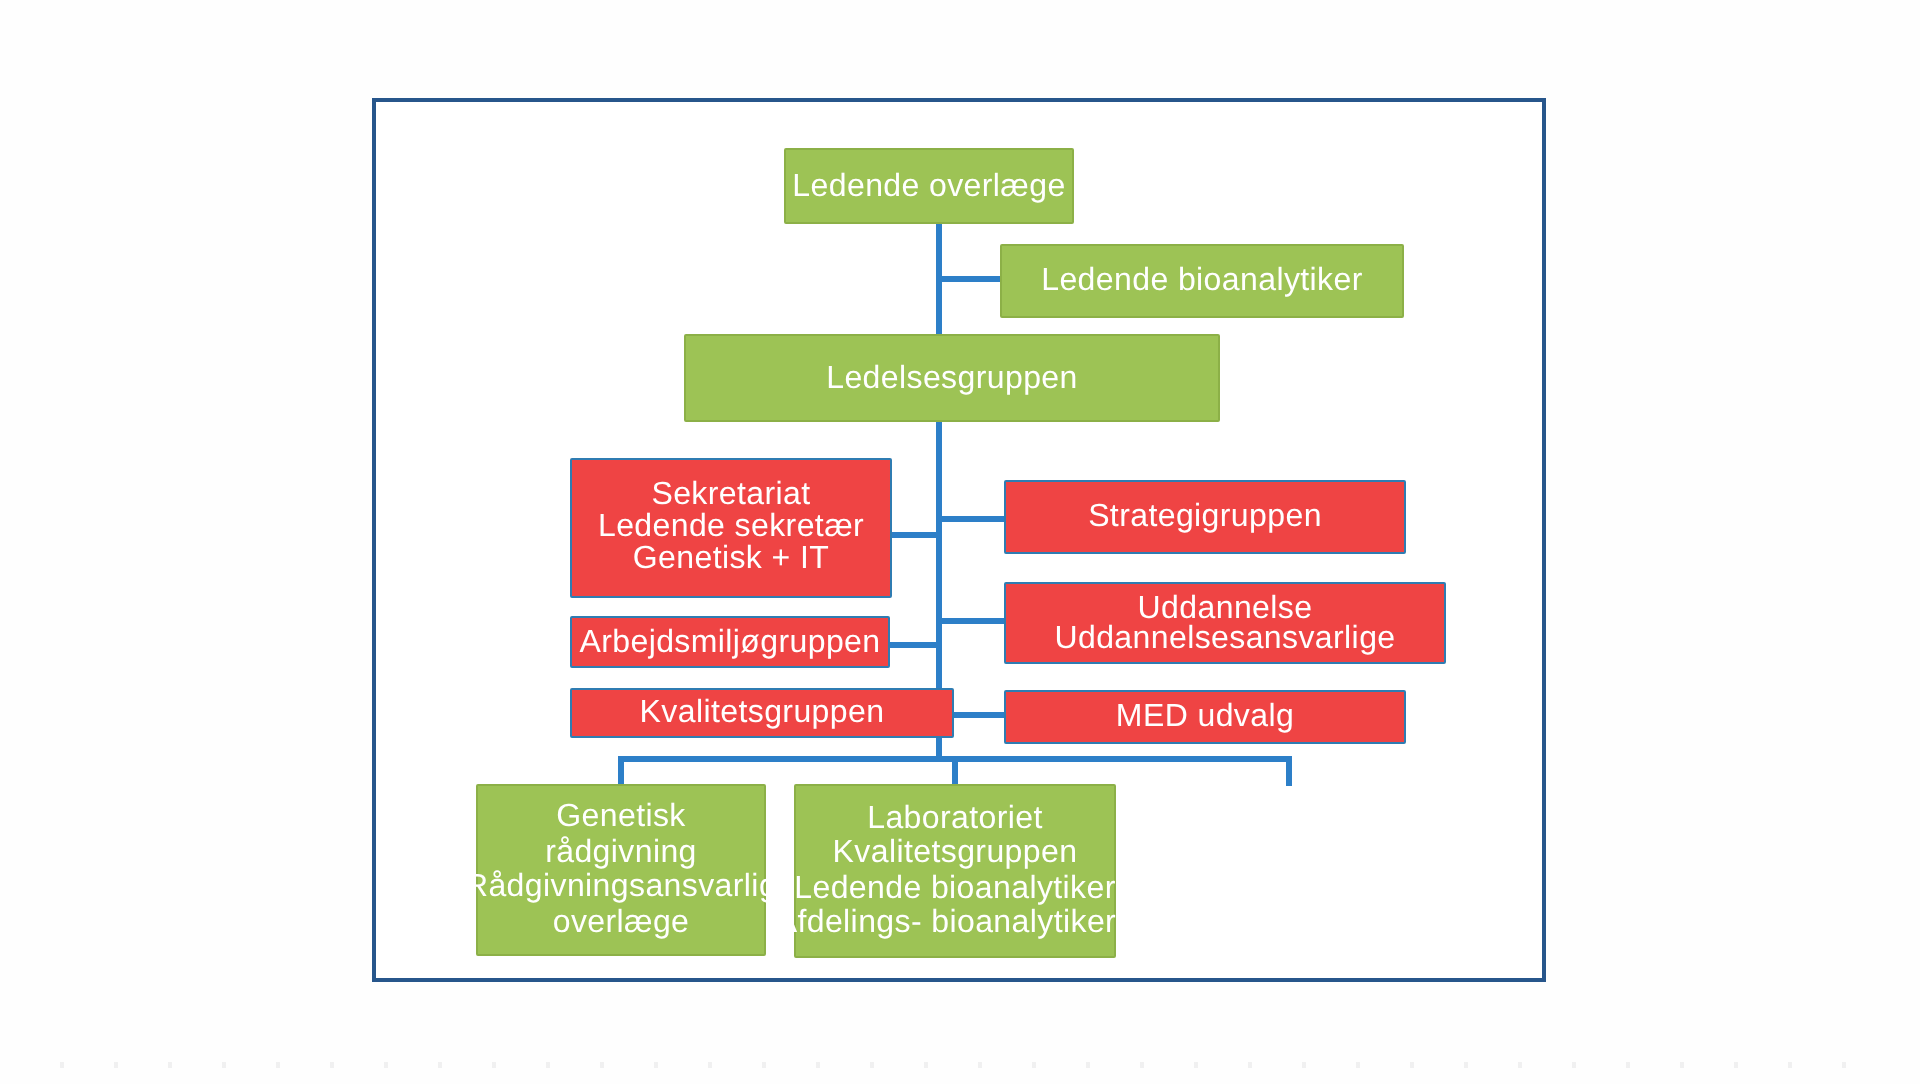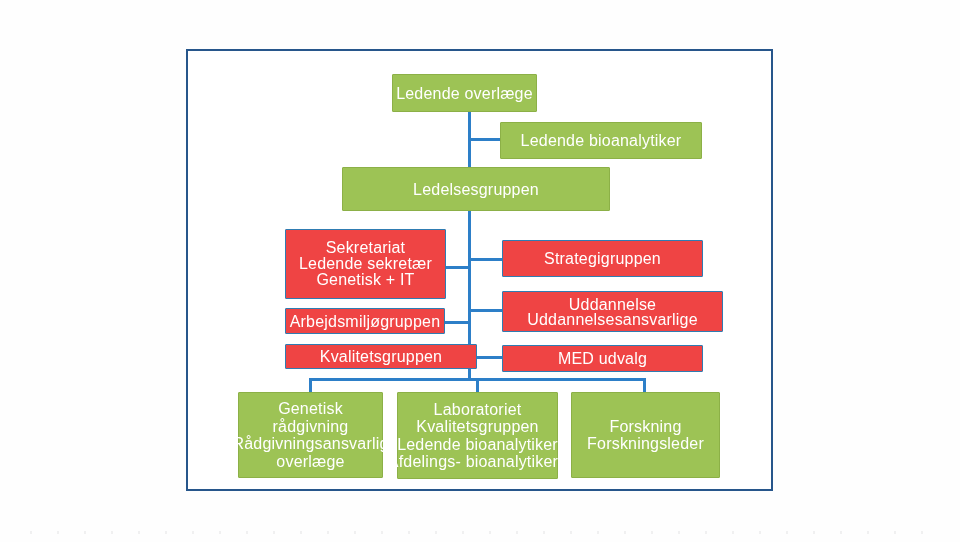--- a/index.html
+++ b/index.html
@@ -135,20 +135,16 @@
     <span>MED udvalg</span>
   </div>
 
   <div class="node green lh17" style="left:397px;top:392px;width:161px;height:87px">
     <span>Laboratoriet</span>
     <span>Kvalitetsgruppen</span>
     <span>Ledende bioanalytiker</span>
     <span>Afdelings- bioanalytikere</span>
   </div>
 
-  <div class="node green lh17" style="left:571px;top:392px;width:149px;height:86px">
-    <span>Forskning</span>
-    <span>Forskningsleder</span>
-  </div>
 
   <div class="scan-smudge"></div>
 
 </div>
 
 </body></html>

